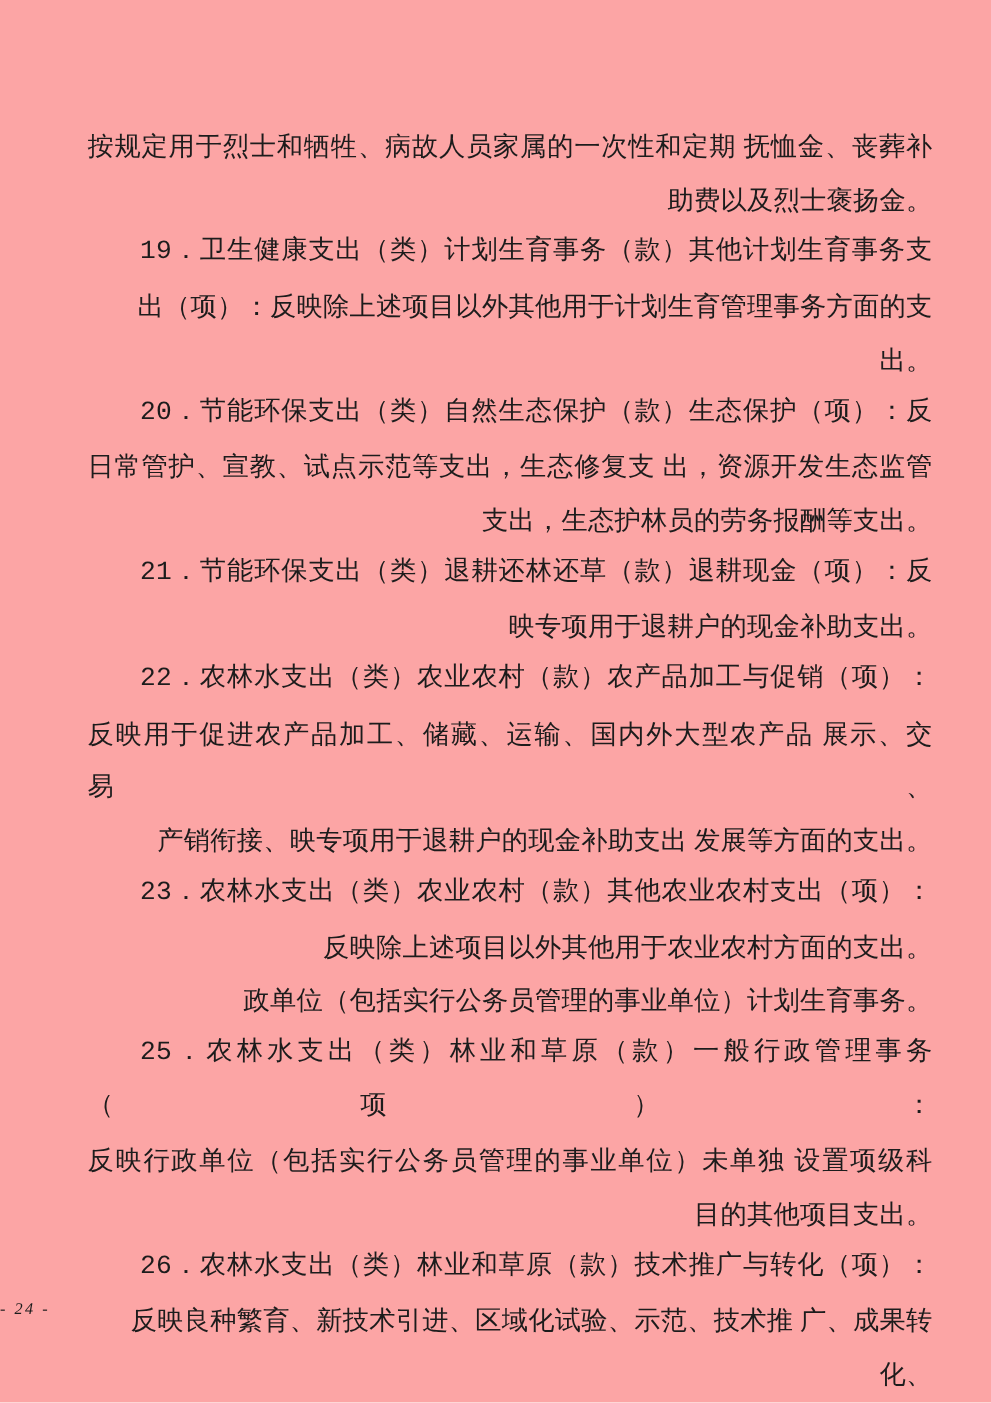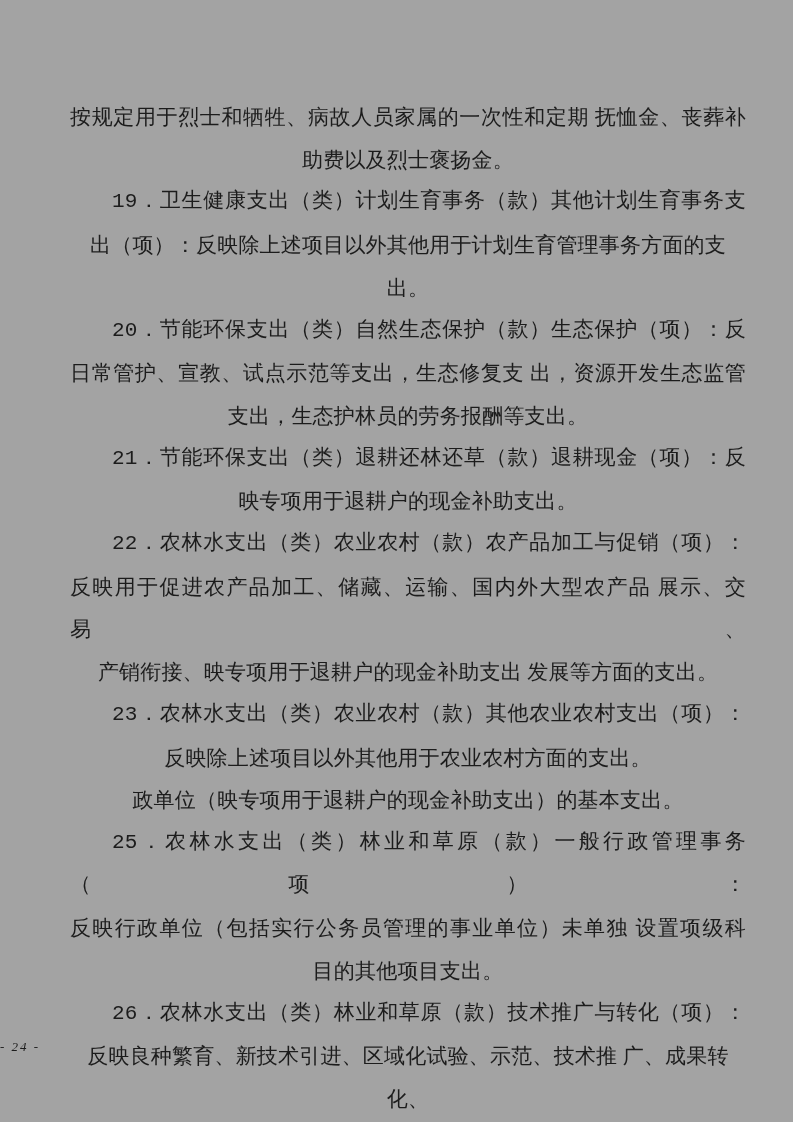--- a/index.html
+++ b/index.html
@@ -4,21 +4,21 @@
 <style>
   html, body {
     margin: 0;
     padding: 0;
     background: #ffffff;
   }
   .page {
     position: relative;
     width: 793px;
     height: 1122px;
-    background: #a3a3a3;
+    background: #fca5a5;
     overflow: hidden;
     font-family: "Liberation Serif", "DejaVu Serif", serif;
     color: #1c1c1c;
   }
   .text-block {
     position: absolute;
     left: 70px;
     top: 96px;
     width: 676px;
   }
@@ -29,21 +29,21 @@
     text-align-last: justify;
     white-space: normal;
     letter-spacing: 0.2px;
   }
   .line.para-first {
     text-indent: 2em;
     font-family: Liberation Mono, monospace;
   }
   .line.para-last {
     text-align-last: auto;
-    text-align: center;
+    text-align: right;
   }
   .page-number {
     position: absolute;
     top: 1037px;
     left: 0;
     width: 100%;
     text-align: left;
     font-size: 13px;
     line-height: 20px;
     color: #1c1c1c;
@@ -63,21 +63,21 @@
       <div class="line para-first">20．节能环保支出（类）自然生态保护（款）生态保护（项）：反</div>
       <div class="line">日常管护、宣教、试点示范等支出，生态修复支 出，资源开发生态监管</div>
       <div class="line para-last">支出，生态护林员的劳务报酬等支出。</div>
       <div class="line para-first">21．节能环保支出（类）退耕还林还草（款）退耕现金（项）：反</div>
       <div class="line para-last">映专项用于退耕户的现金补助支出。</div>
       <div class="line para-first">22．农林水支出（类）农业农村（款）农产品加工与促销（项）：</div>
       <div class="line">反映用于促进农产品加工、储藏、运输、国内外大型农产品 展示、交易、</div>
       <div class="line para-last">产销衔接、映专项用于退耕户的现金补助支出 发展等方面的支出。</div>
       <div class="line para-first">23．农林水支出（类）农业农村（款）其他农业农村支出（项）：</div>
       <div class="line para-last">反映除上述项目以外其他用于农业农村方面的支出。</div>
-      <div class="line para-last">政单位（映专项用于退耕户的现金补助支出）的基本支出。</div>
+      <div class="line para-last">政单位（包括实行公务员管理的事业单位）计划生育事务。</div>
       <div class="line para-first">25．农林水支出（类）林业和草原（款）一般行政管理事务（项）：</div>
       <div class="line">反映行政单位（包括实行公务员管理的事业单位）未单独 设置项级科</div>
       <div class="line para-last">目的其他项目支出。</div>
       <div class="line para-first">26．农林水支出（类）林业和草原（款）技术推广与转化（项）：</div>
       <div class="line para-last">反映良种繁育、新技术引进、区域化试验、示范、技术推 广、成果转化、</div>
     </div>
   <div class="page-number">- 24 -</div>
 </div>
 
 </body></html>

